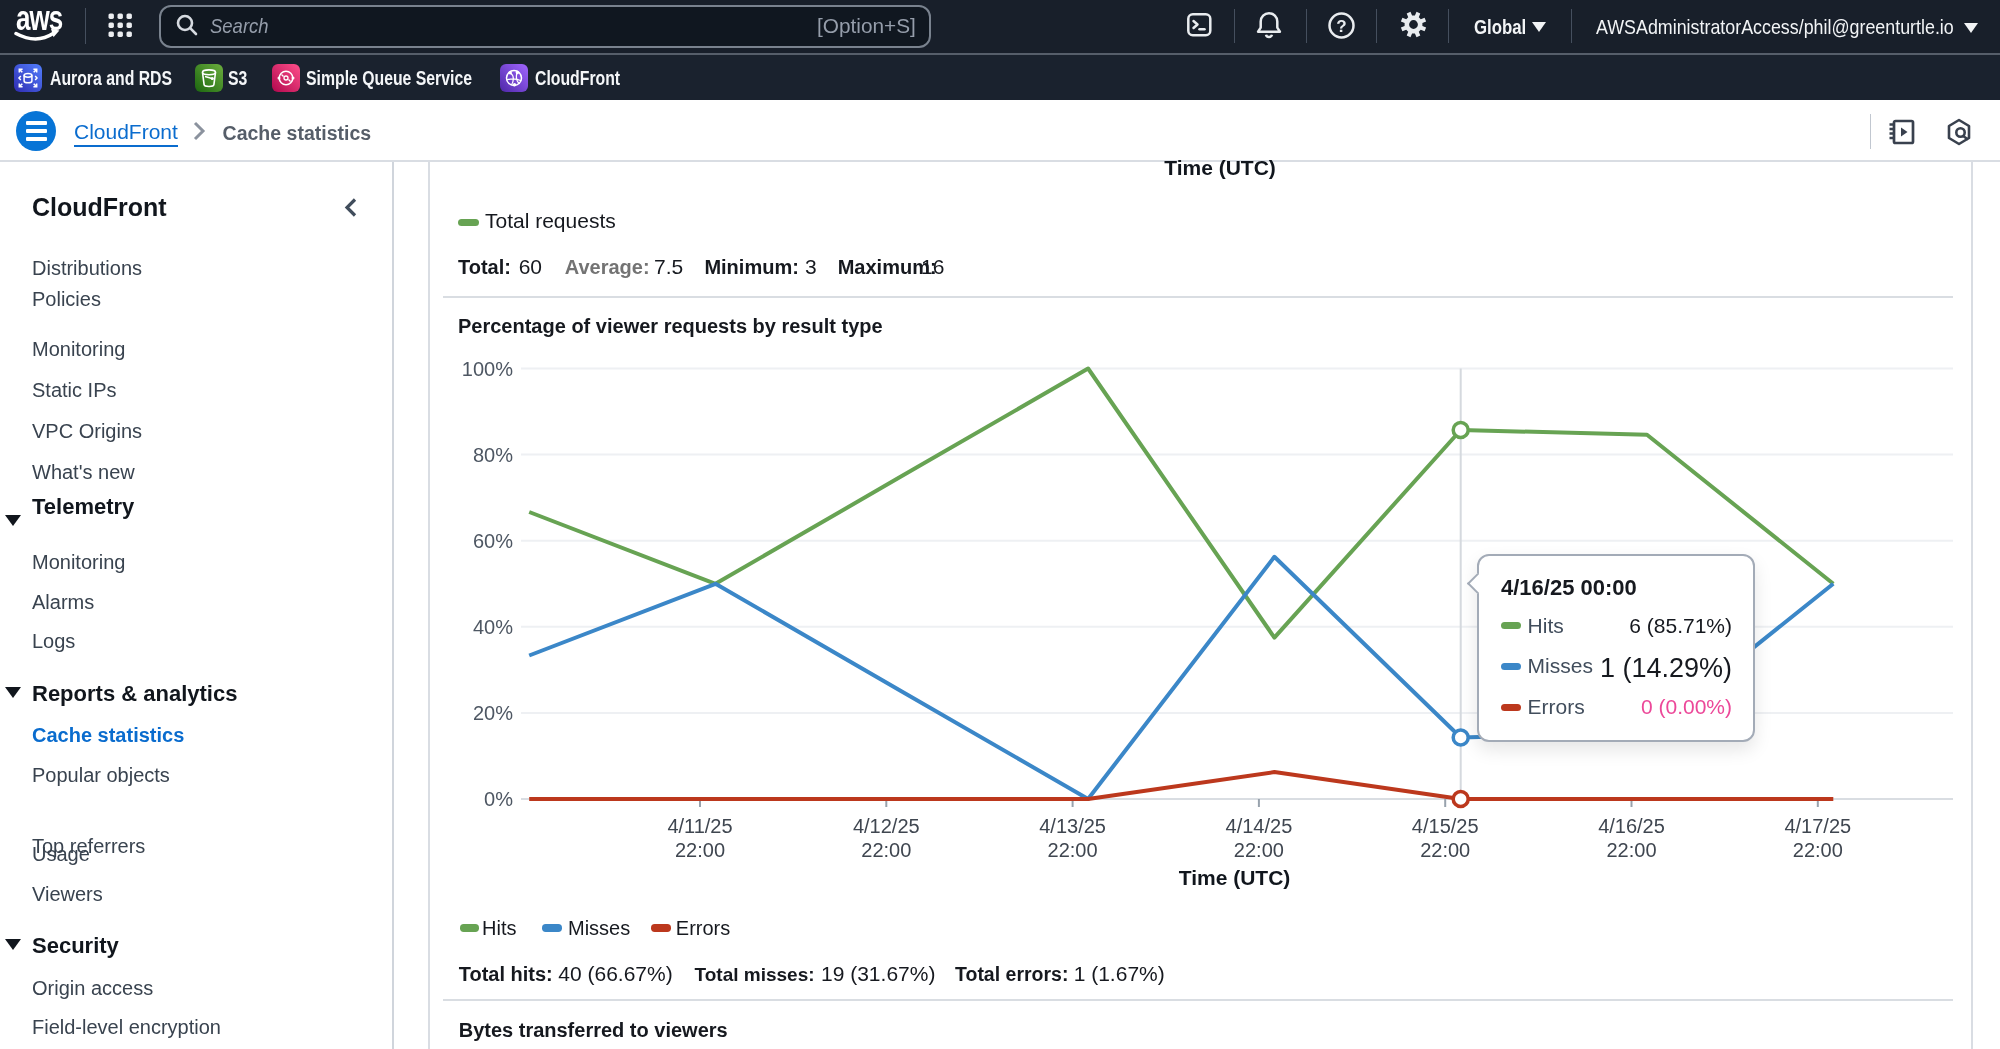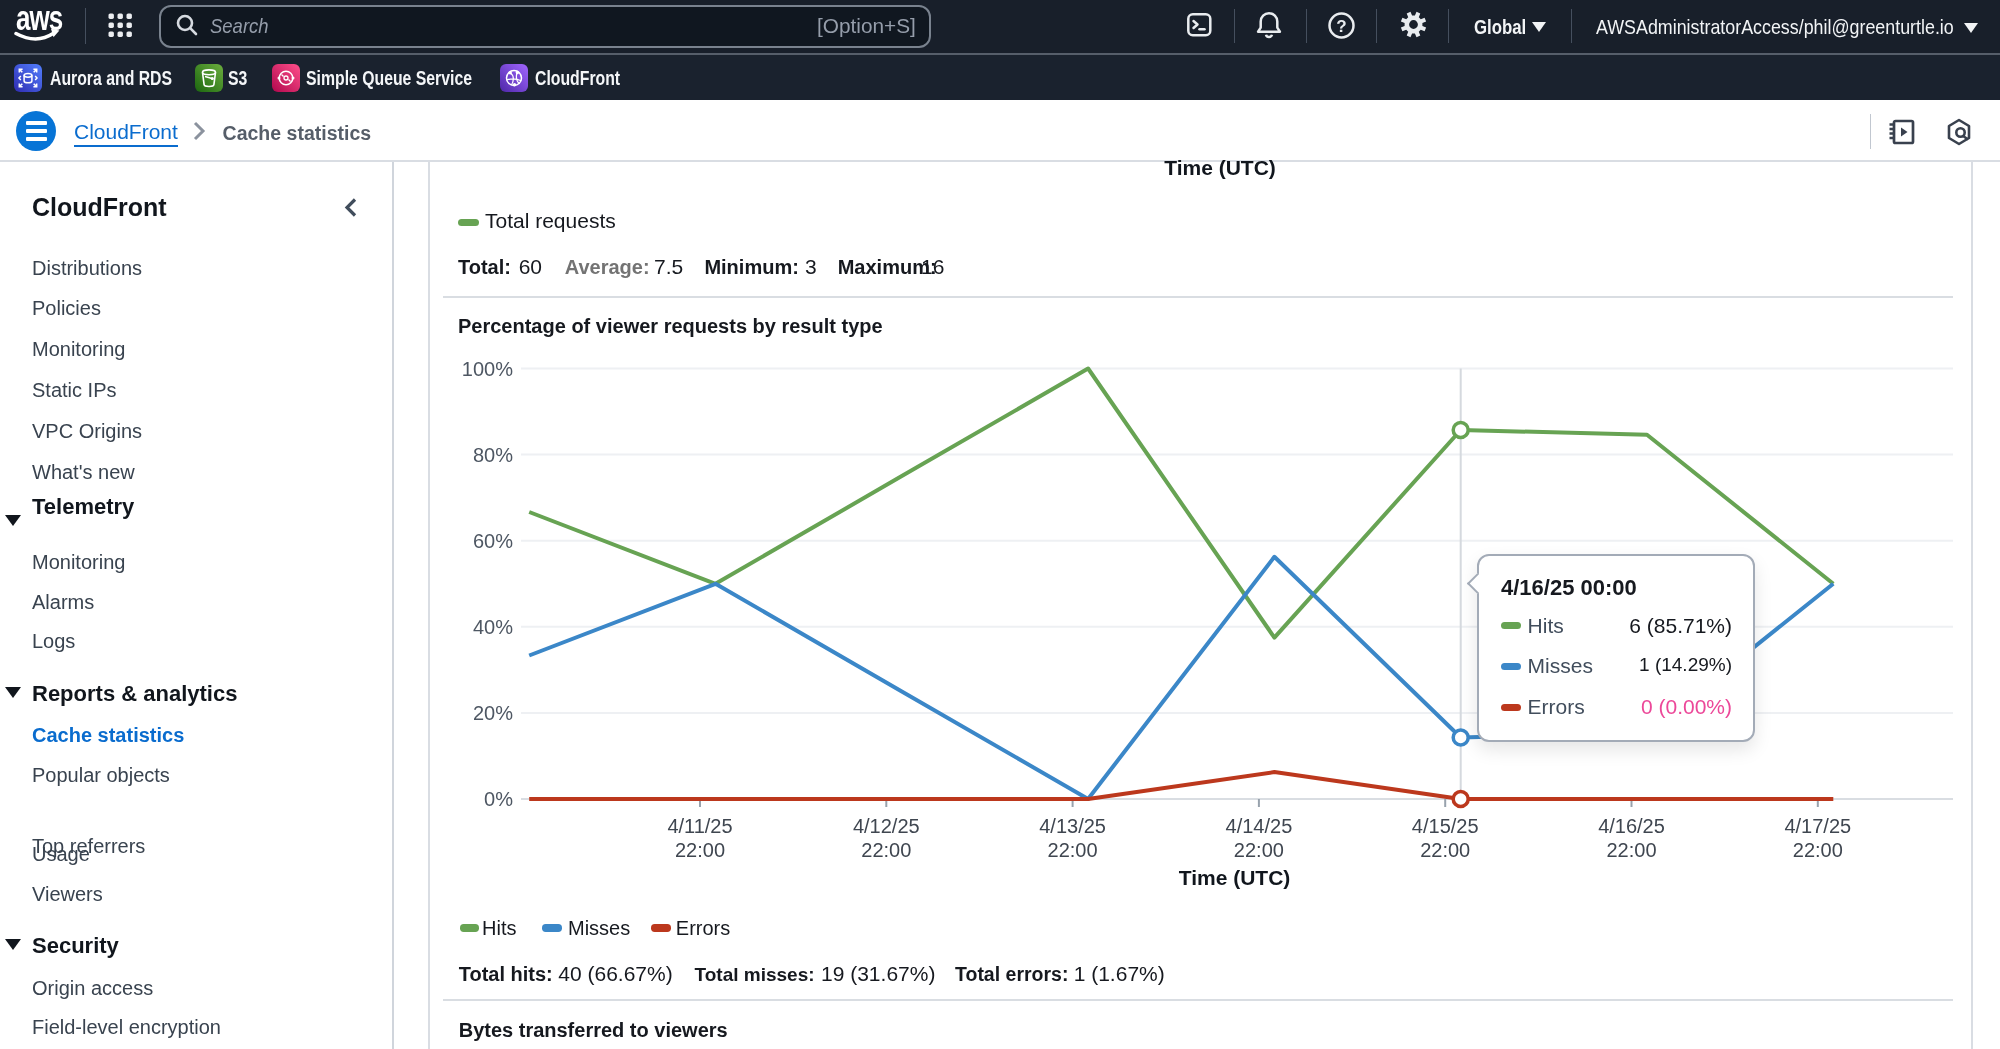--- a/index.html
+++ b/index.html
@@ -172,21 +172,21 @@
 </div>
 
 <div id="sidebar"></div>
 <div id="vline2"></div>
 <div id="vline3"></div>
 <div class="t" style="left:32px;top:194.8px;font-size:25px;font-weight:bold;color:#11161d">CloudFront</div>
 <svg class="abs" style="left:342px;top:197px" width="18" height="21" viewBox="0 0 18 21">
   <path d="M13 2.5 L5 10.5 L13 18.5" fill="none" stroke="#414d5c" stroke-width="3.2"></path>
 </svg>
 <div class="t navitem" style="left:32px;top:258.3px">Distributions</div>
-<div class="t navitem" style="left:32px;top:298px">Policies</div>
+<div class="t navitem" style="left:32px;top:289px">Policies</div>
 <div class="t navitem" style="left:32px;top:339.2px">Monitoring</div>
 <div class="t navitem" style="left:32px;top:380.3px">Static IPs</div>
 <div class="t navitem" style="left:32px;top:421.1px">VPC Origins</div>
 <div class="t navitem" style="left:32px;top:462.1px">What's new</div>
 <div class="tri-down" style="left:5px;top:515px"></div>
 <div class="t navsec" style="left:32px;top:496px">Telemetry</div>
 <div class="t navitem" style="left:32px;top:551.9px">Monitoring</div>
 <div class="t navitem" style="left:32px;top:591.9px">Alarms</div>
 <div class="t navitem" style="left:32px;top:631.3px">Logs</div>
 <div class="tri-down" style="left:5px;top:687px"></div>
@@ -262,21 +262,21 @@
   </svg>
 
 <div class="abs" style="left:1477px;top:554px;width:278px;height:188px;background:#fff;border:2px solid #a3abb7;border-radius:12px;box-shadow:0 8px 18px rgba(0,0,0,0.10)"></div>
 <div class="abs" style="left:1470px;top:575.5px;width:15px;height:15px;background:#fff;border-left:2px solid #a3abb7;border-bottom:2px solid #a3abb7;transform:rotate(45deg)"></div>
 <div class="t" style="left:1501px;top:577px;font-size:22px;font-weight:bold;color:#16191f">4/16/25 00:00</div>
 <div class="abs" style="left:1501px;top:621.9px;width:20px;height:7px;border-radius:3.5px;background:#67a353"></div>
 <div class="t" style="left:1527.6px;top:614.5px;font-size:21px;color:#414d5c">Hits</div>
 <div class="t" style="left:1732px;top:614.5px;font-size:21px;color:#16191f;transform:translateX(-100%)">6 (85.71%)</div>
 <div class="abs" style="left:1501px;top:662.8px;width:20px;height:7px;border-radius:3.5px;background:#3b87c8"></div>
 <div class="t" style="left:1527.6px;top:655.4px;font-size:21px;color:#414d5c">Misses</div>
-<div class="t" style="left:1732px;top:655.4px;font-size:19px;color:#16191f;transform:translateX(-100%)">1 (14.29%)</div>
+<div class="t" style="left:1732px;top:655.4px;font-size:27px;color:#16191f;transform:translateX(-100%)">1 (14.29%)</div>
 <div class="abs" style="left:1501px;top:703.7px;width:20px;height:7px;border-radius:3.5px;background:#bc381d"></div>
 <div class="t" style="left:1527.6px;top:696.2px;font-size:21px;color:#414d5c">Errors</div>
 <div class="t" style="left:1732px;top:696.2px;font-size:21px;color:#ec4899;transform:translateX(-100%)">0 (0.00%)</div>
 
 <div class="abs" style="left:459.6px;top:924px;width:19.5px;height:7.5px;border-radius:3.7px;background:#67a353"></div>
 <div class="t" style="left:482px;top:917.5px;font-size:20px;color:#16191f">Hits</div>
 <div class="abs" style="left:542px;top:924px;width:19.5px;height:7.5px;border-radius:3.7px;background:#3b87c8"></div>
 <div class="t" style="left:568px;top:917.5px;font-size:20px;color:#16191f">Misses</div>
 <div class="abs" style="left:651px;top:924px;width:19.5px;height:7.5px;border-radius:3.7px;background:#bc381d"></div>
 <div class="t" style="left:675.8px;top:917.5px;font-size:20px;color:#16191f">Errors</div>

